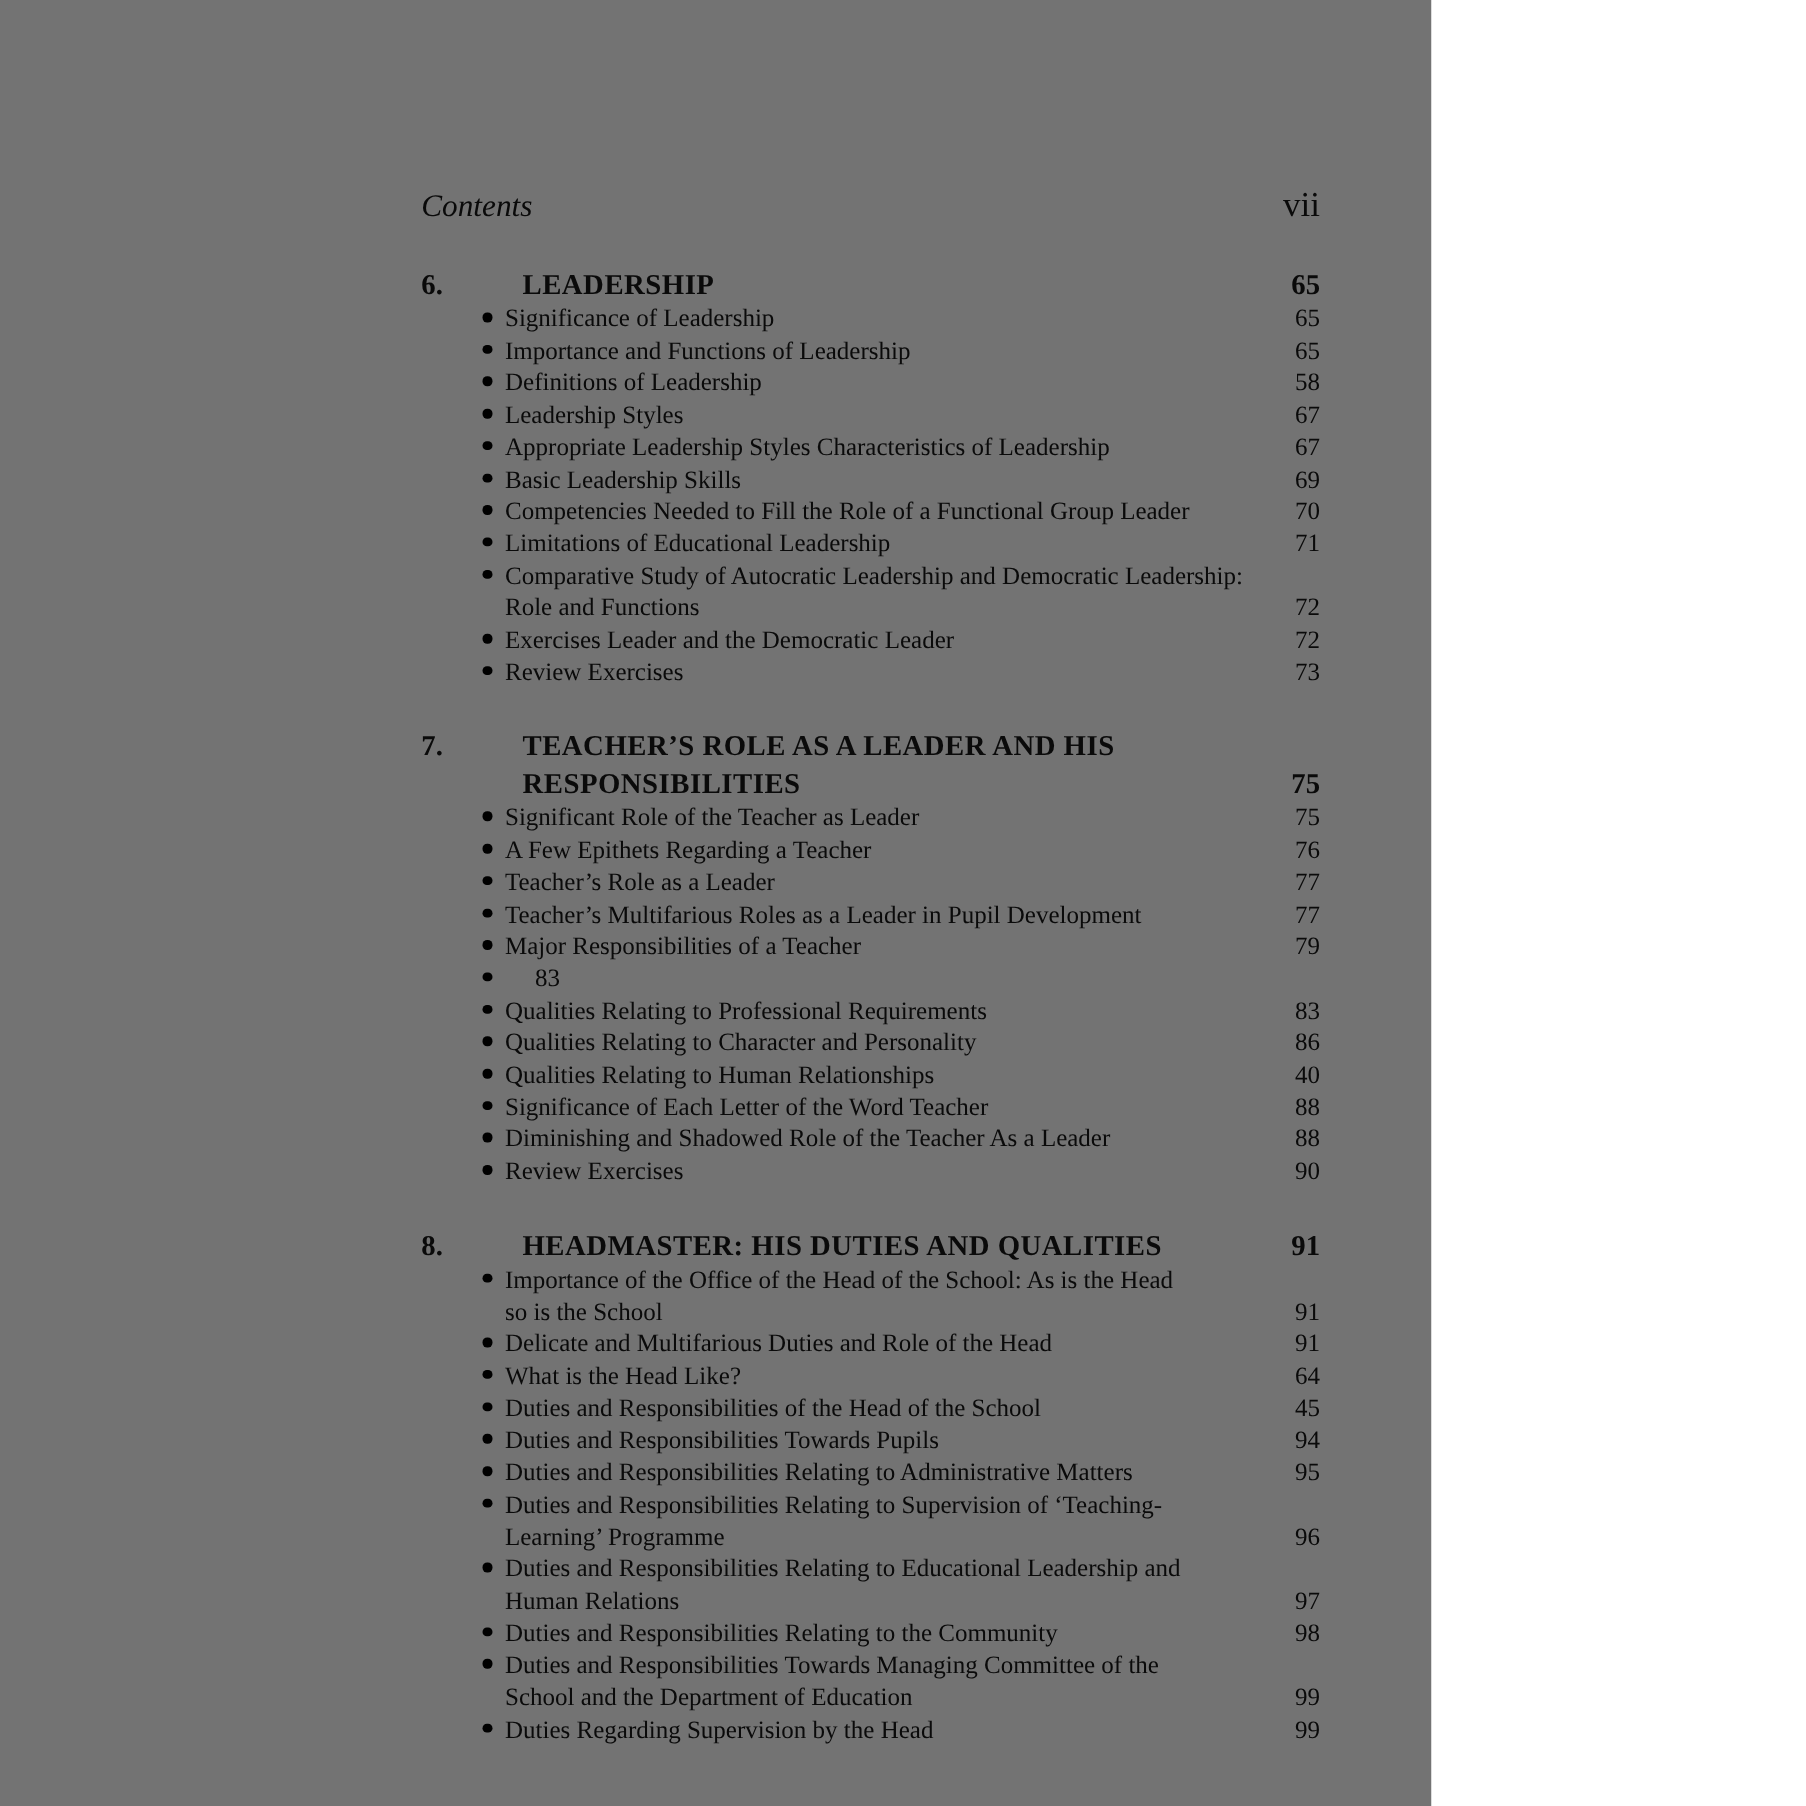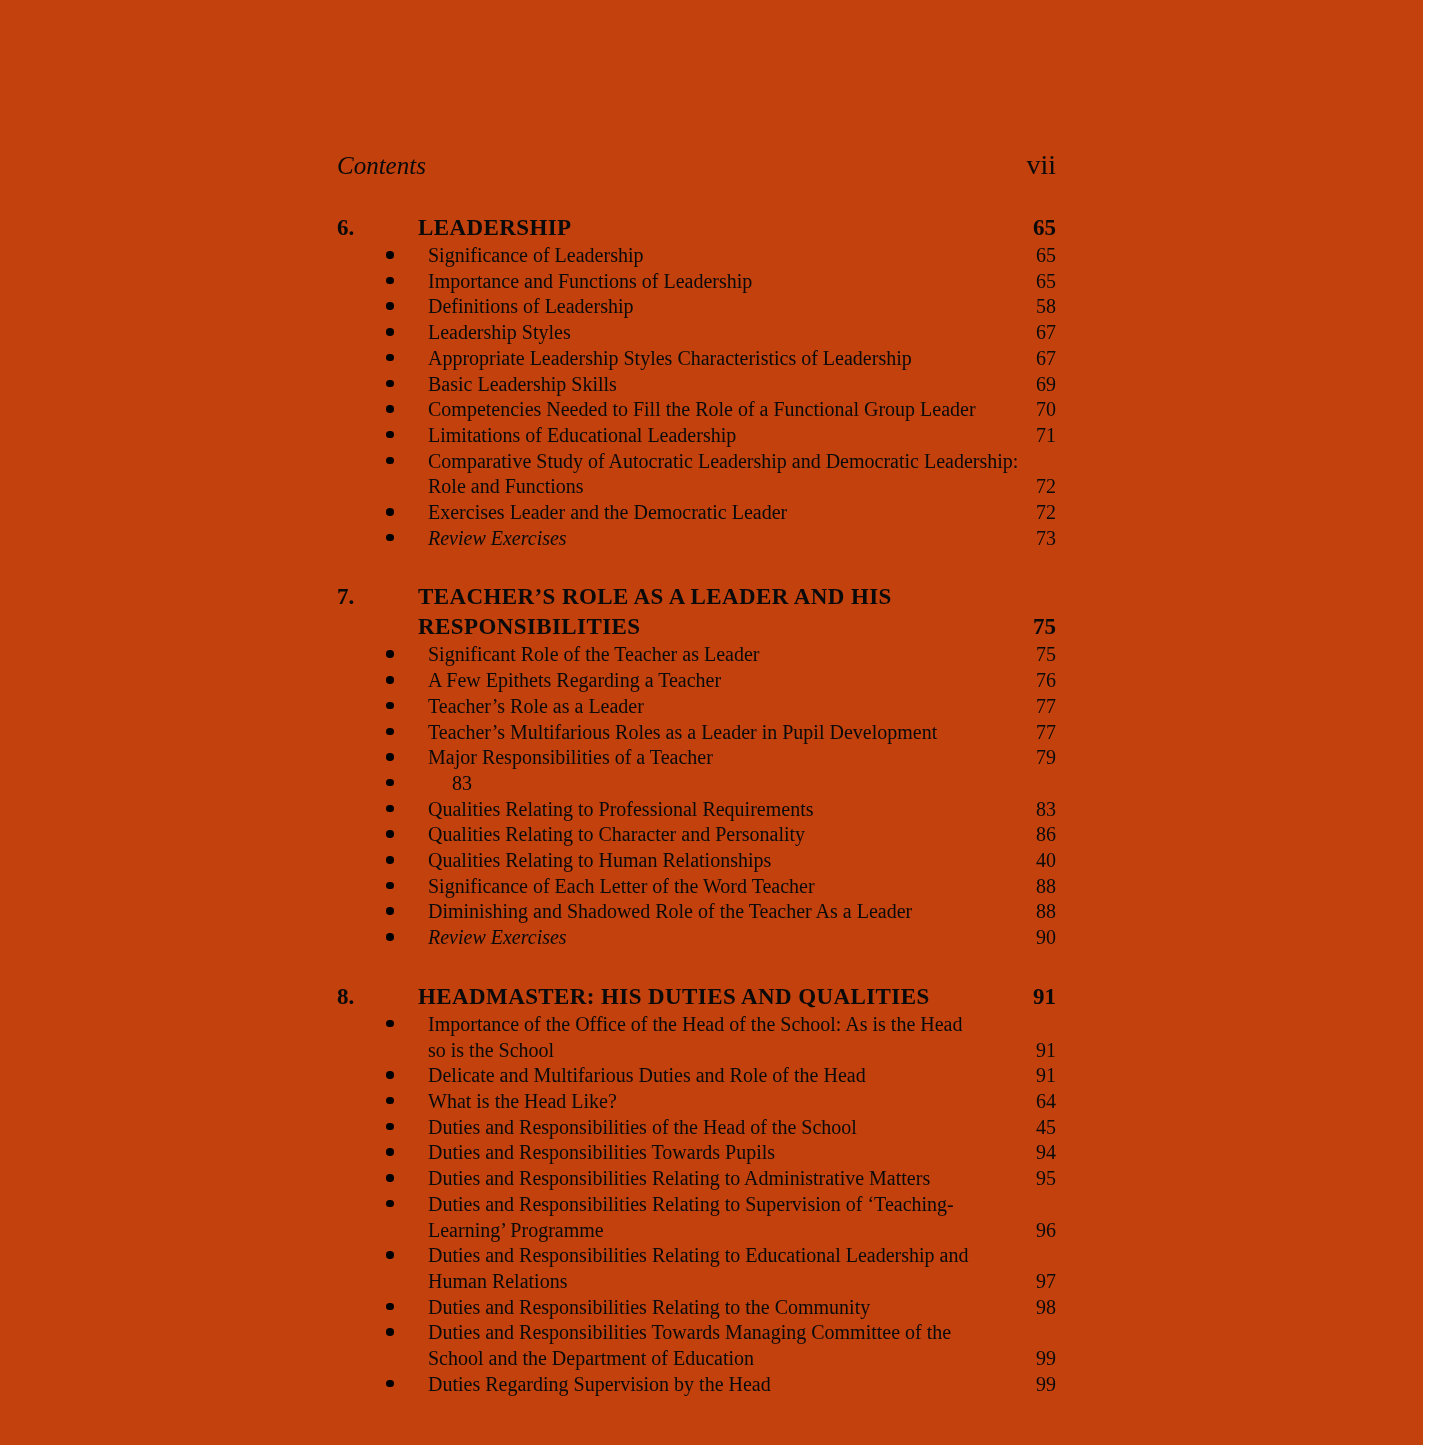--- a/index.html
+++ b/index.html
@@ -9,23 +9,23 @@
   }
   body {
     width: 1445px;
     height: 1445px;
     font-family: "Liberation Serif", "DejaVu Serif", serif;
     color: #0a0a0a;
     -webkit-font-smoothing: antialiased;
   }
   .page {
     position: relative;
-    width: 1423px;
+    width: 1145px;
     height: 1445px;
-    background: #c2410c;
+    background: #737373;
     overflow: hidden;
   }
   .content {
     position: absolute;
     left: 337px;
     top: 150px;
     width: 719px;
   }
   .running-head {
     display: flex;
@@ -58,42 +58,41 @@
   }
   .ttl {
     flex: 1;
     letter-spacing: 0.4px;
     white-space: nowrap;
     margin-left: 36px;
   }
   .item-row {
     line-height: 25.7px;
     font-size: 20px;
-    gap: 24px;
   }
   .bullet-cell {
     width: 67px;
     flex: none;
   }
   .bullet {
     display: inline-block;
     width: 7.5px;
     height: 7.5px;
     border-radius: 50%;
     background: #000;
     margin-left: 49px;
     position: relative;
     top: -3.5px;
   }
   .item-text {
     flex: 1;
     white-space: nowrap;
     overflow: visible;
   }
-  .item-row.italic .item-text { font-style: italic; }
+  .item-row.italic .item-text { }
   .pg {
     flex: none;
     min-width: 44px;
     text-align: right;
   }
   .title-row .pg { font-weight: bold; }
 </style>
 </head>
 <body>
 

